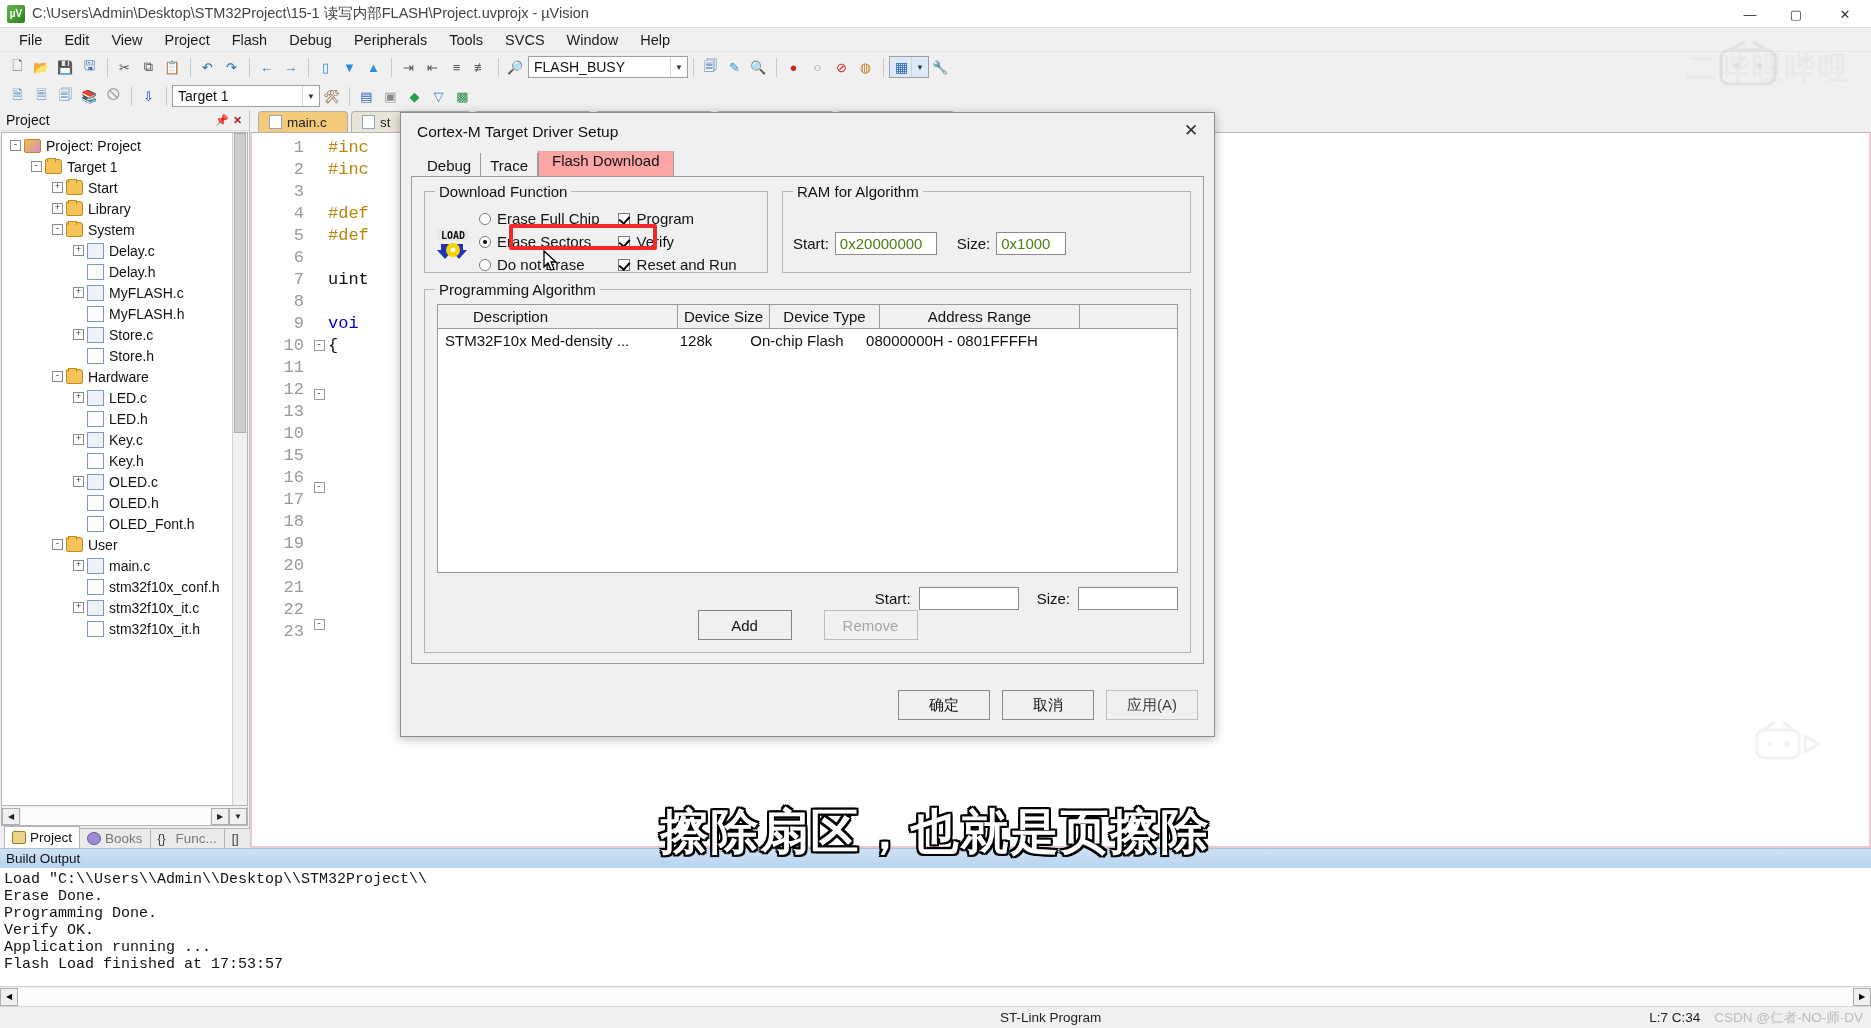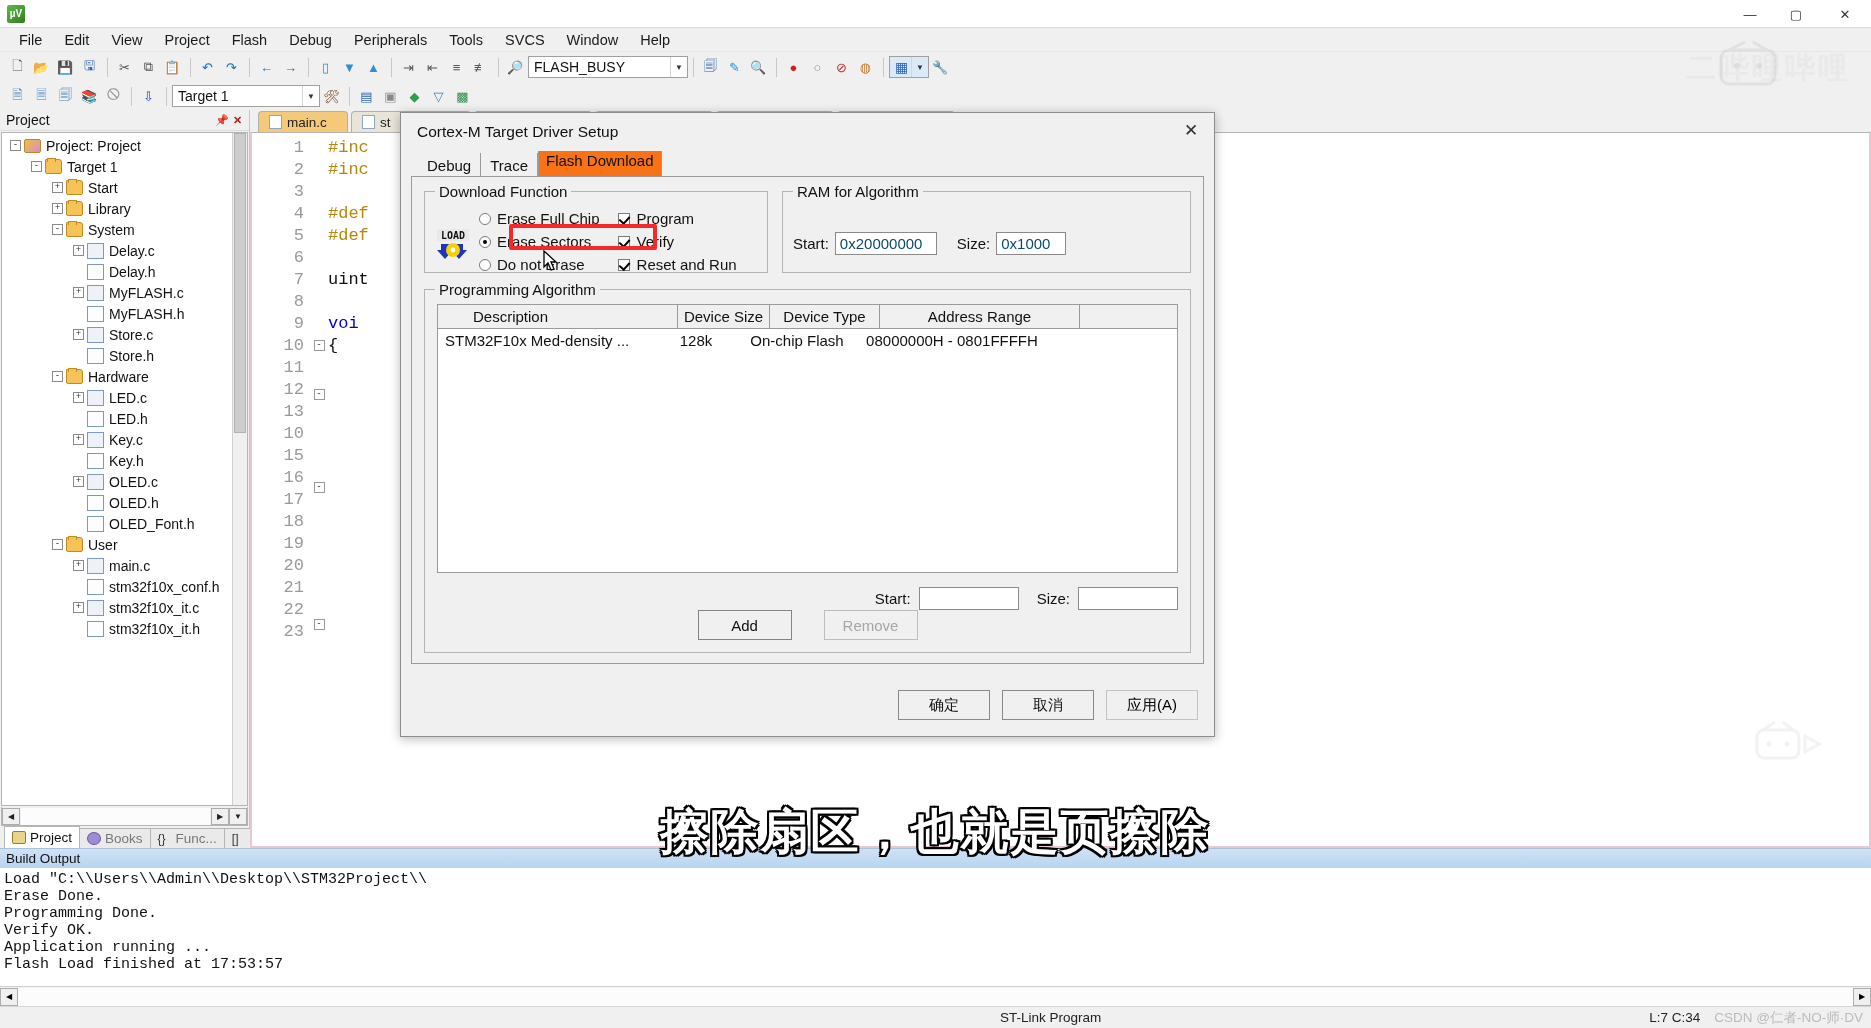--- a/index.html
+++ b/index.html
@@ -201,22 +201,22 @@
     position:absolute; right:0; top:0; width:46px; height:34px;
     display:flex; align-items:center; justify-content:center; font-size:17px; color:#333;
   }
   .dlg-body { flex:1; padding:0 10px 10px 10px; display:flex; flex-direction:column; }
   .tabs { display:flex; align-items:flex-end; height:26px; padding-left:7px; }
   .tab {
     height:24px; display:flex; align-items:center; padding:0 9px; font-size:15px;
     color:#111; border-right:1px solid #9a9a9a;
   }
   .tab.active {
-    height:34px; background:#f97316; border:1px solid #9a9a9a; border-bottom:none;
-    border-right:1px solid #9a9a9a; padding:0 7px;
+    height:34px; background:#fca5a5; border:1px solid #9a9a9a; border-bottom:none;
+    border-right:1px solid #9a9a9a; padding:0 13px;
   }
   .tabpage {
     flex:1; border:1px solid #9a9a9a; background:#f0f0f0; margin-top:-1px;
     padding:14px 12px 10px 12px; display:flex; flex-direction:column; position:relative;
   }
   .grp { border:1px solid #b4b4b4; position:relative; padding:14px 10px 10px 10px; }
   .grp > legend, .grp-title {
     position:absolute; top:-9px; left:10px; background:#f0f0f0; padding:0 4px;
     font-size:15px; color:#111;
   }
@@ -246,21 +246,21 @@
     content:""; position:absolute; left:2px; top:0px; width:5px; height:8px;
     border:solid #000; border-width:0 2px 2px 0; transform:rotate(42deg);
   }
   .hl-box {
     position:absolute; border:4px solid #f42a2a; border-radius:2px; pointer-events:none;
   }
   .fieldrow { display:flex; align-items:center; gap:6px; }
   .lbl { font-size:15px; color:#111; }
   .inp {
     height:23px; border:1px solid #8a8a8a; background:#fff; font-size:15px;
-    color:#0c4a6e; padding:0 4px; display:flex; align-items:center;
+    color:#4d7c0f; padding:0 4px; display:flex; align-items:center;
     font-family:"Liberation Sans", sans-serif;
   }
   .g-prog { margin-top:16px; flex:1; display:flex; flex-direction:column; padding:14px 12px 12px 12px; }
   .tablewrap { border:1px solid #9a9a9a; background:#fff; flex:1; display:flex; flex-direction:column; min-height:0; }
   .thead { display:flex; height:24px; background:#f0f0f0; border-bottom:1px solid #9a9a9a; }
   .th {
     display:flex; align-items:center; justify-content:center; font-size:15px; color:#111;
     border-right:1px solid #9a9a9a; background:#f0f0f0;
   }
   .th.first { justify-content:flex-start; padding-left:7px;margin-left:28px; }
@@ -272,31 +272,32 @@
   .btn {
     width:94px; height:30px; border:1px solid #848484; background:#f0f0f0;
     display:flex; align-items:center; justify-content:center; font-size:15px; color:#111;
   }
   .btn.disabled { color:#a6a6a6; border-color:#bdbdbd; }
   .dlg-footer { height:62px; display:flex; align-items:center; justify-content:flex-end; gap:12px; padding-right:16px; }
   .fbtn {
     width:92px; height:30px; border:1px solid #8a8a8a; background:#f0f0f0;
     display:flex; align-items:center; justify-content:center; font-size:15px; color:#111;
   }
-  .fbtn.disabled { color:#000000; border-color:#c2c2c2; }
+  .fbtn.disabled { color:#404040; border-color:#c2c2c2; }
 
   .cursor { position:absolute; left:543px; top:250px; z-index:60; pointer-events:none; }
 </style>
 </head>
 <body>
 
 <div class="app">
 
   <div class="titlebar">
     <div class="tb-icon">µV</div>
+    <div class="tb-title">C:\Users\Admin\Desktop\STM32Project\15-1 读写内部FLASH\Project.uvprojx - µVision</div>
     <div class="tb-buttons">
       <div class="tb-btn">—</div>
       <div class="tb-btn">▢</div>
       <div class="tb-btn">✕</div>
     </div>
   </div>
 
   <div class="menubar">
     <div class="menu-item">File</div>
     <div class="menu-item">Edit</div>

